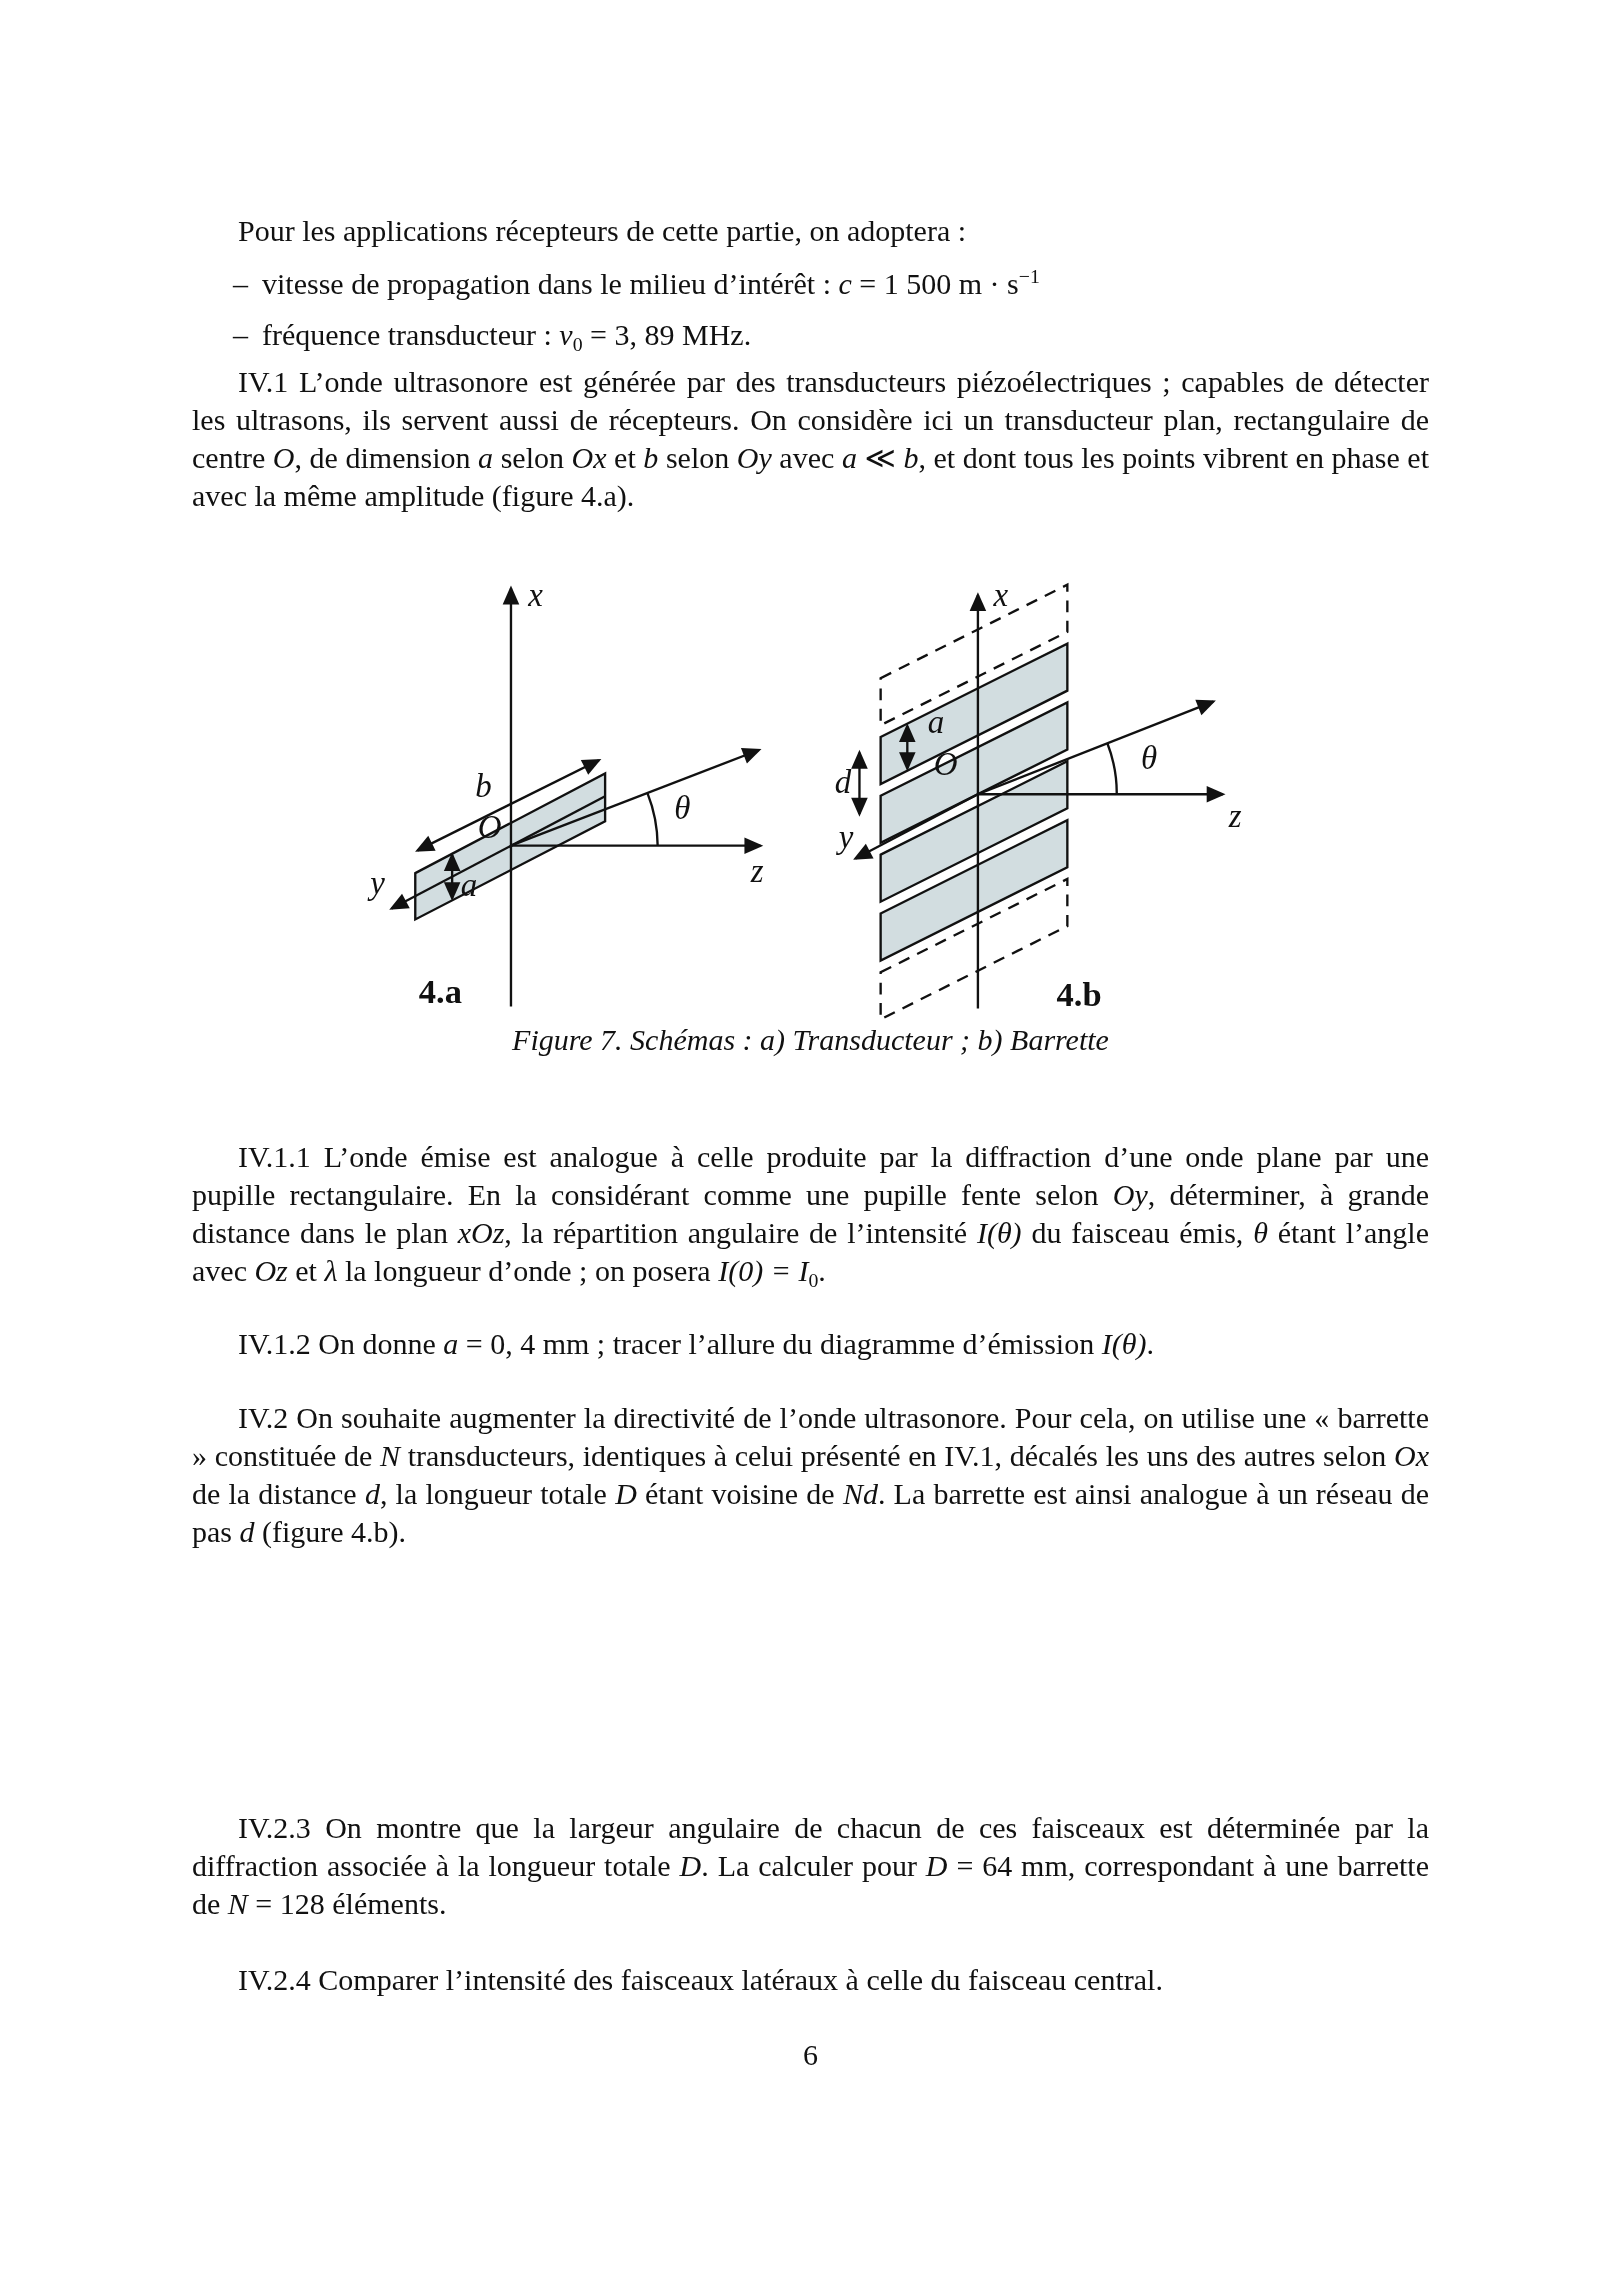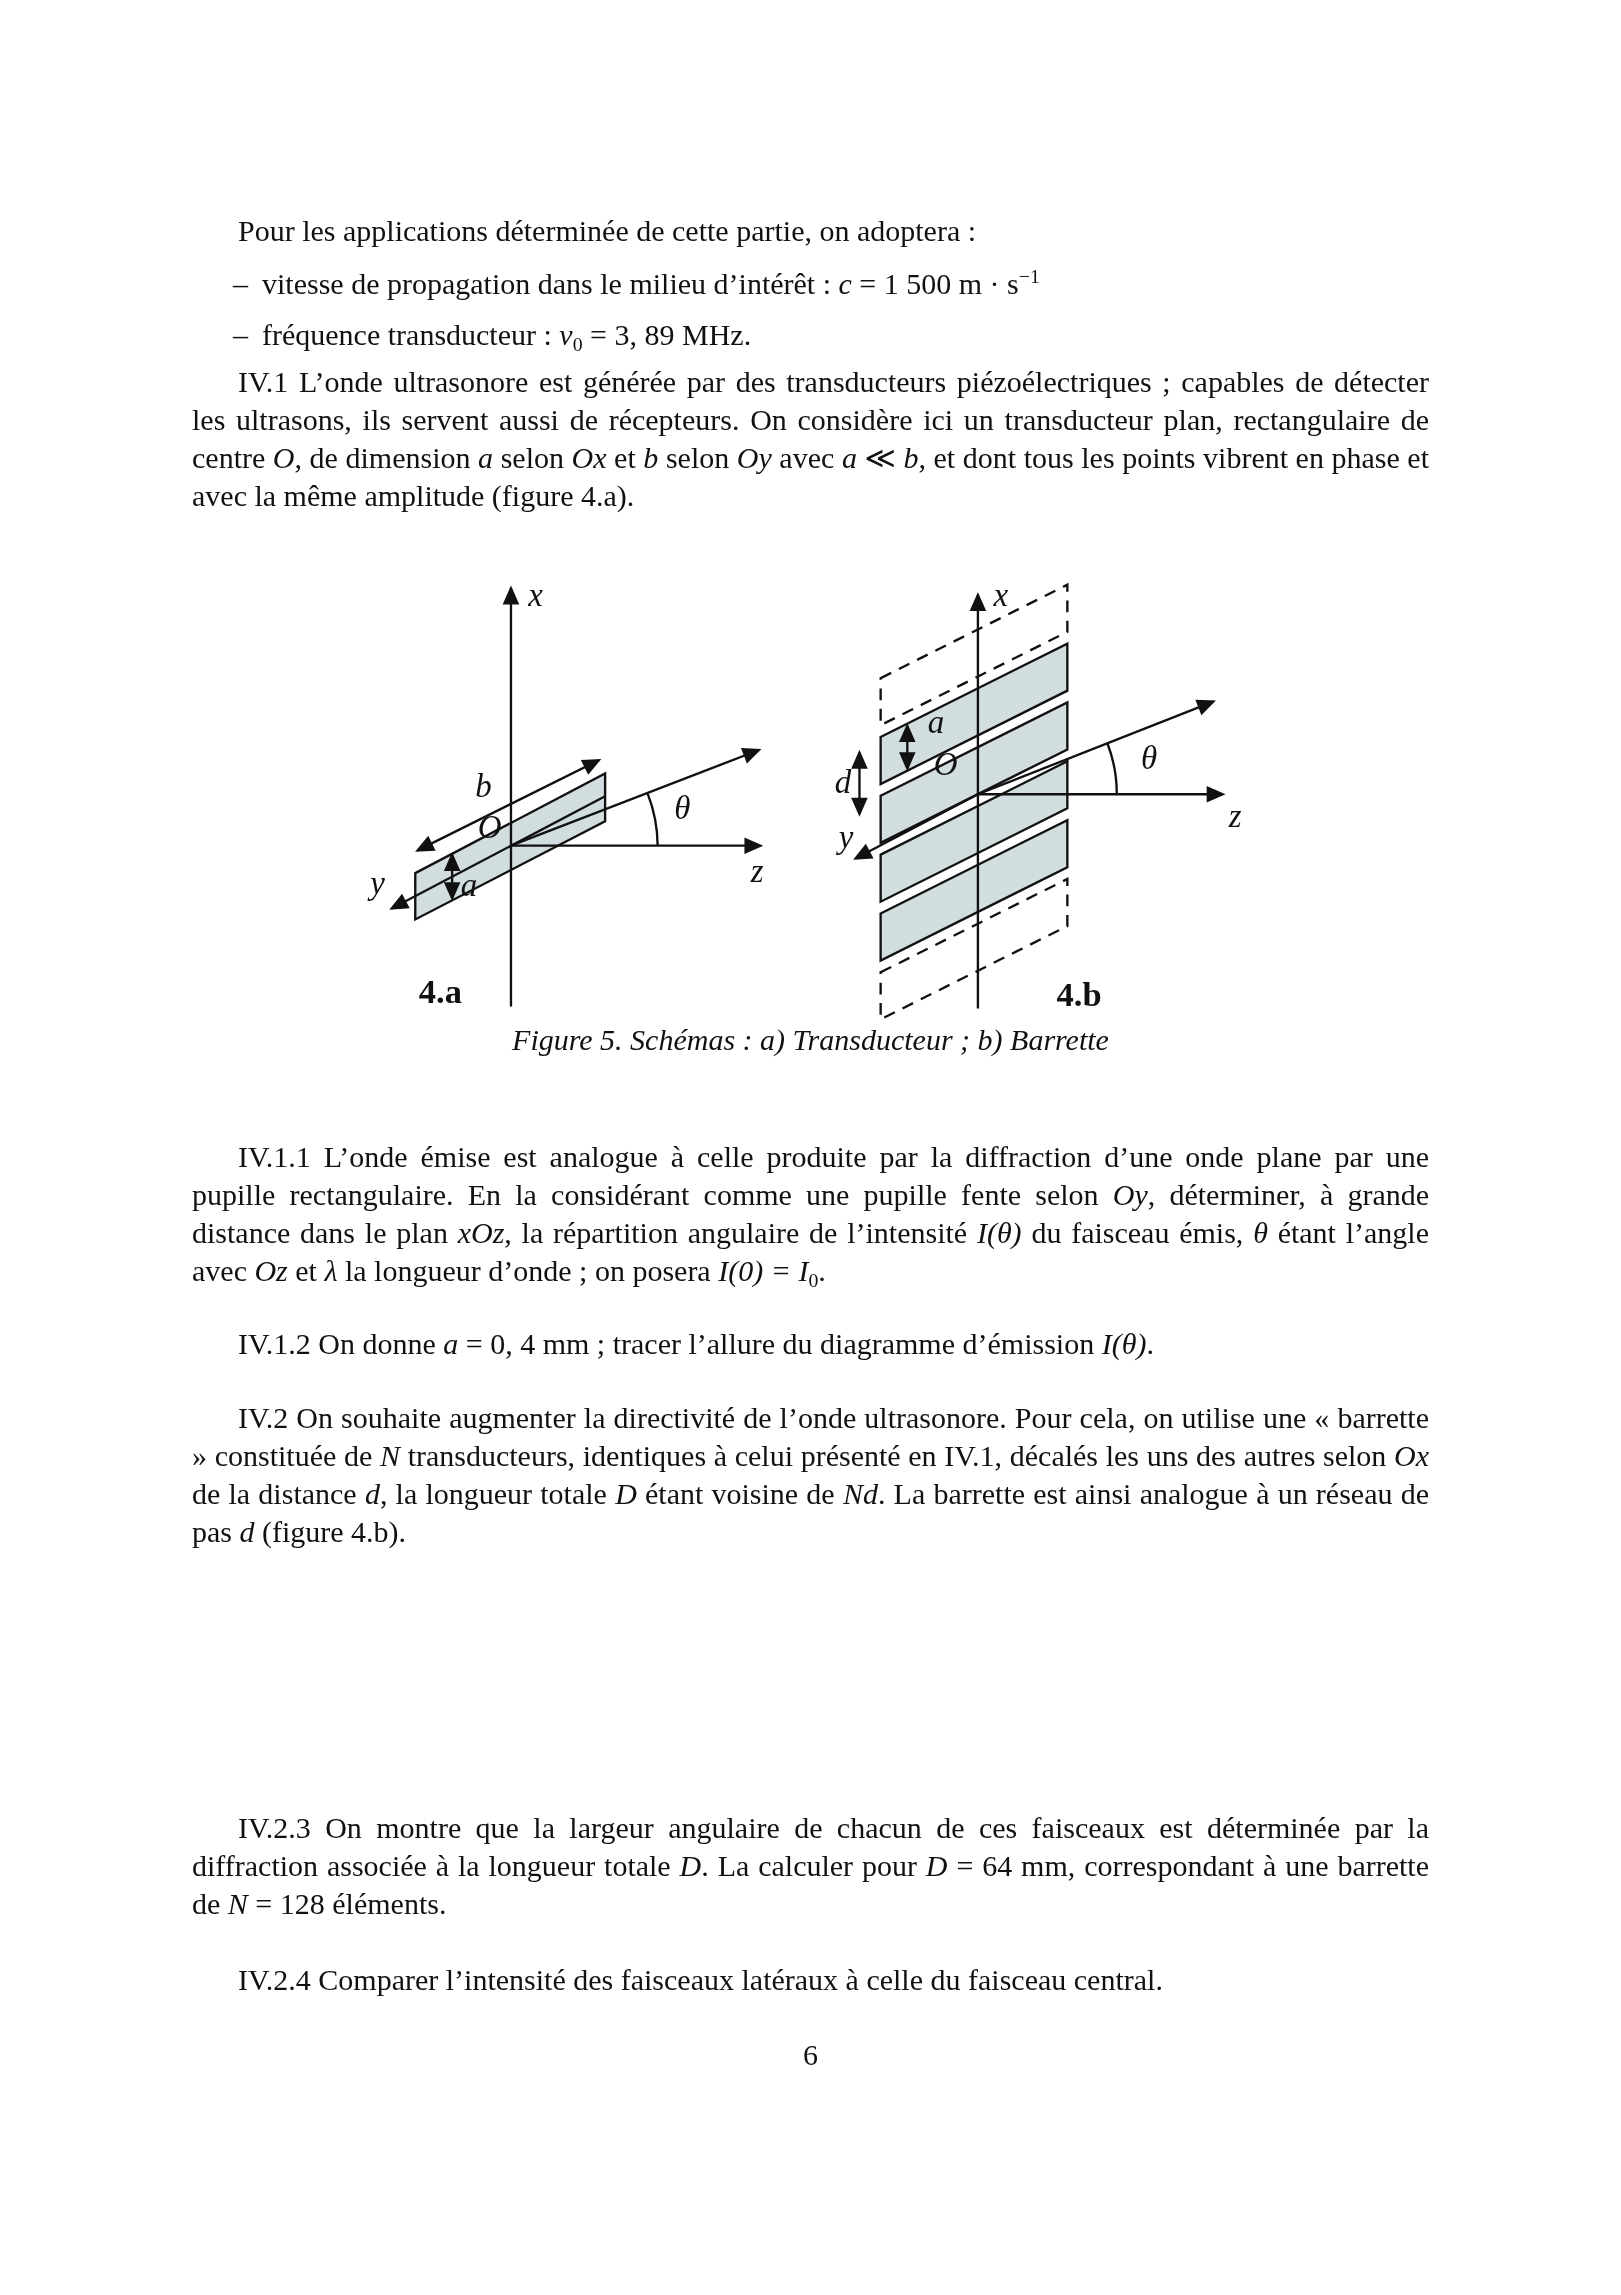--- a/index.html
+++ b/index.html
@@ -66,21 +66,21 @@
     font-size:44px;
   }
   .strip-solid{fill:var(--strip-fill,#d2dde0);}
   .strip-dashed{fill:#ffffff;}
 </style>
 </head>
 <body>
 
 <div class="page">
 
-  <p class="para" style="top:212px"><span>Pour les applications déterminée de cette partie, on adoptera :</span></p>
+  <p class="para" style="top:212px"><span>Pour les applications récepteurs de cette partie, on adoptera :</span></p>
 
   <div class="bullet" style="top:257px">
     <span class="bullet-marker">–</span><span><span>vitesse de propagation dans le milieu d’intérêt : </span><span class="seg-i">c</span><span> = 1 500 m · s</span><span class="seg-sup">−1</span></span>
   </div>
 
   <div class="bullet" style="top:308px">
     <span class="bullet-marker">–</span><span><span>fréquence transducteur : </span><span class="seg-i">ν</span><span class="seg-sub">0</span><span> = 3, 89 MHz.</span></span>
   </div>
 
   <p class="para" style="top:363px"><span class="seg-b">IV.1</span><span> L’onde ultrasonore est générée par des transducteurs piézoélectriques ; capables de détecter les ultrasons, ils servent aussi de récepteurs. On considère ici un transducteur plan, rectangulaire de centre </span><span class="seg-i">O</span><span>, de dimension </span><span class="seg-i">a</span><span> selon </span><span class="seg-i">Ox</span><span> et </span><span class="seg-i">b</span><span> selon </span><span class="seg-i">Oy</span><span> avec </span><span class="seg-i">a</span><span> ≪ </span><span class="seg-i">b</span><span>, et dont tous les points vibrent en phase et avec la même amplitude (figure 4.a).</span></p>
@@ -126,21 +126,21 @@
     <text x="206" y="52">x</text>
     <text x="514" y="334" text-anchor="middle">z</text>
     <text x="18" y="360" text-anchor="middle">y</text>
     <text x="14" y="290" text-anchor="middle">d</text>
     <text x="122" y="214">a</text>
     <text x="160" y="268" text-anchor="end">O</text>
     <text x="394" y="260">θ</text>
     <text x="315" y="562" text-anchor="middle" class="figname">4.b</text>
   </svg>
 
-  <p class="caption" style="top:1021px"><span class="seg-i">Figure 5. Schémas : a) Transducteur ; b) Barrette</span></p>
+  <p class="caption" style="top:1021px"><span class="seg-i">Figure 7. Schémas : a) Transducteur ; b) Barrette</span></p>
 
   <p class="para" style="top:1138px"><span class="seg-b">IV.1.1</span><span> L’onde émise est analogue à celle produite par la diffraction d’une onde plane par une pupille rectangulaire. En la considérant comme une pupille fente selon </span><span class="seg-i">Oy</span><span>, déterminer, à grande distance dans le plan </span><span class="seg-i">xOz</span><span>, la répartition angulaire de l’intensité </span><span class="seg-i">I(θ)</span><span> du faisceau émis, </span><span class="seg-i">θ</span><span> étant l’angle avec </span><span class="seg-i">Oz</span><span> et </span><span class="seg-i">λ</span><span> la longueur d’onde ; on posera </span><span class="seg-i">I(0) = I</span><span class="seg-sub">0</span><span>.</span></p>
   <p class="para" style="top:1325px"><span class="seg-b">IV.1.2</span><span> On donne </span><span class="seg-i">a</span><span> = 0, 4 mm ; tracer l’allure du diagramme d’émission </span><span class="seg-i">I(θ)</span><span>.</span></p>
   <p class="para" style="top:1399px"><span class="seg-b">IV.2</span><span> On souhaite augmenter la directivité de l’onde ultrasonore. Pour cela, on utilise une « barrette » constituée de </span><span class="seg-i">N</span><span> transducteurs, identiques à celui présenté en </span><span class="seg-b">IV.1</span><span>, décalés les uns des autres selon </span><span class="seg-i">Ox</span><span> de la distance </span><span class="seg-i">d</span><span>, la longueur totale </span><span class="seg-i">D</span><span> étant voisine de </span><span class="seg-i">Nd</span><span>. La barrette est ainsi analogue à un réseau de pas </span><span class="seg-i">d</span><span> (figure 4.b).</span></p>
   <p class="para" style="top:1809px"><span class="seg-b">IV.2.3</span><span> On montre que la largeur angulaire de chacun de ces faisceaux est déterminée par la diffraction associée à la longueur totale </span><span class="seg-i">D</span><span>. La calculer pour </span><span class="seg-i">D</span><span> = 64 mm, correspondant à une barrette de </span><span class="seg-i">N</span><span> = 128 éléments.</span></p>
   <p class="para" style="top:1961px"><span class="seg-b">IV.2.4</span><span> Comparer l’intensité des faisceaux latéraux à celle du faisceau central.</span></p>
 
   <div class="pagenum" style="top:2038px">6</div>
 
 </div>

